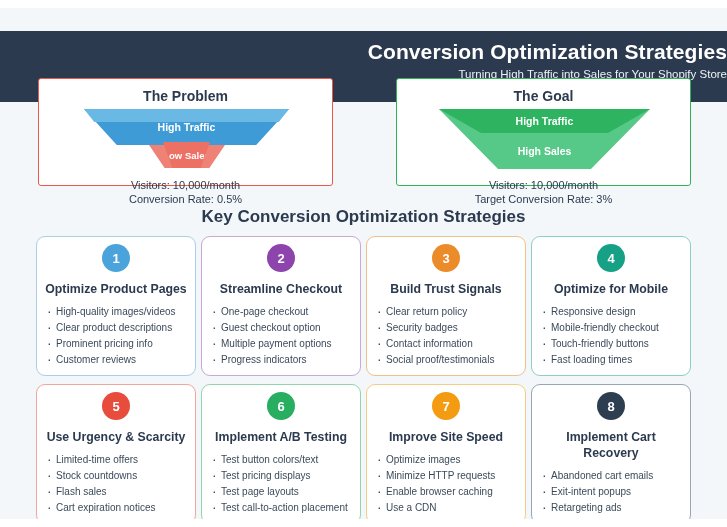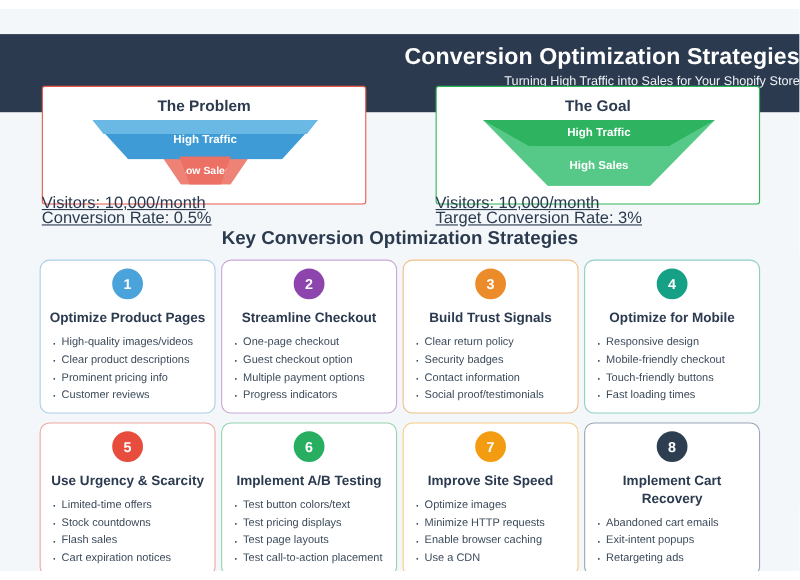--- a/index.html
+++ b/index.html
@@ -154,25 +154,24 @@
   }
   .g-label-sales {
     left: 42px; top: 30px;
     width: 211px; height: 28px;
     background: transparent;
   }
   .panel-stats {
     position: absolute;
     top: 100px;
     width: 295px;
-    text-align: left;
-    font-size: 15px;
+    text-align: center;
+    font-size: 11px;
     color: #2b3a4f;
     line-height: 14px;
-    text-decoration: underline;
   }
   .panel-stats.problem { left: 38px; }
   .panel-stats.goal { left: 396px; }
 
   
   .section-heading {
     position: absolute;
     left: 0;
     top: 198px;
     width: 727px;

